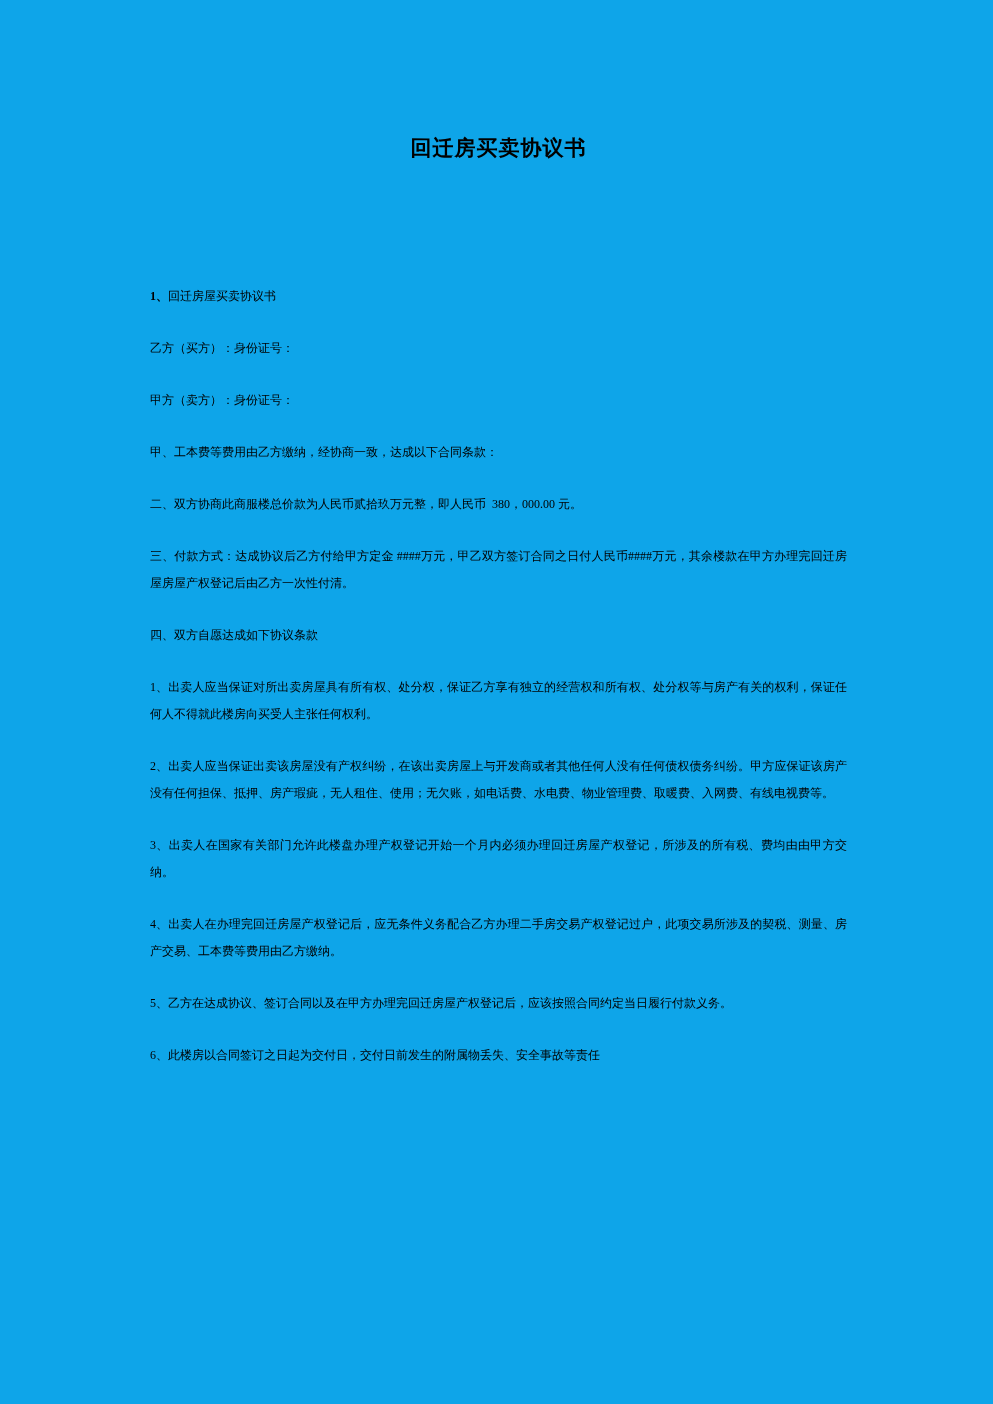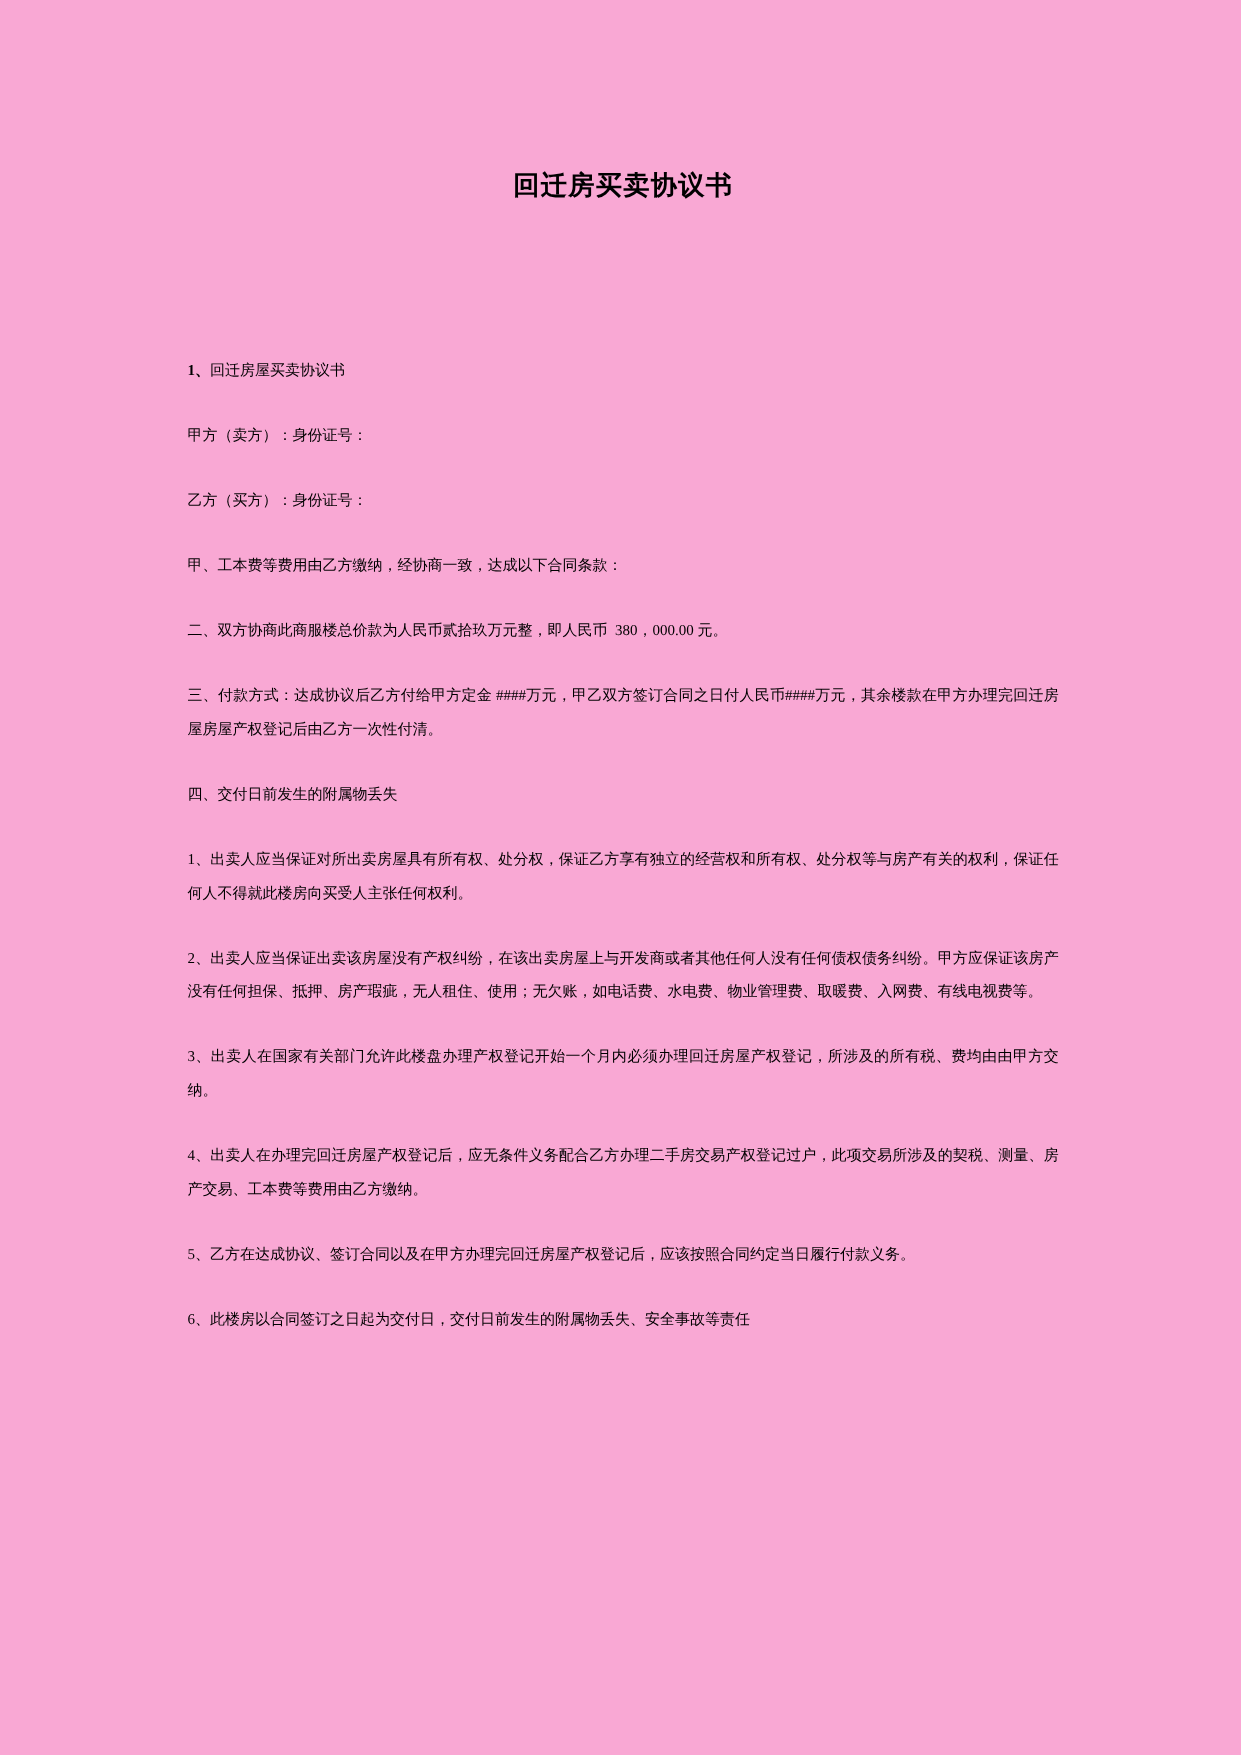--- a/index.html
+++ b/index.html
@@ -4,21 +4,21 @@
 <style>
   html, body {
     margin: 0;
     padding: 0;
     background: #ffffff;
   }
   .page {
     position: relative;
     width: 993px;
     height: 1404px;
-    background: #f9a8d4;
+    background: #0ea5e9;
     color: #000000;
     font-family: "Liberation Serif", serif;
     overflow: hidden;
   }
   .content {
     position: absolute;
     left: 150px;
     top: 133px;
     width: 697px;
   }
@@ -44,32 +44,32 @@
 </head>
 <body>
 
 <div class="page">
   <div class="content">
 
     <h1 class="doc-title">回迁房买卖协议书</h1>
 
     <p class="doc-par"><span class="bold-num">1、</span><span>回迁房屋买卖协议书</span></p>
 
+    <p class="doc-par">乙方（买方）：身份证号：</p>
+
     <p class="doc-par">甲方（卖方）：身份证号：</p>
-
-    <p class="doc-par">乙方（买方）：身份证号：</p>
 
     <p class="doc-par">甲、工本费等费用由乙方缴纳，经协商一致，达成以下合同条款：</p>
 
 
     <p class="doc-par">二、双方协商此商服楼总价款为人民币贰拾玖万元整，即人民币  380，000.00 元。</p>
 
     <p class="doc-par">三、付款方式：达成协议后乙方付给甲方定金 ####万元，甲乙双方签订合同之日付人民币####万元，其余楼款在甲方办理完回迁房屋房屋产权登记后由乙方一次性付清。</p>
 
-    <p class="doc-par">四、交付日前发生的附属物丢失</p>
+    <p class="doc-par">四、双方自愿达成如下协议条款</p>
 
     <p class="doc-par">1、出卖人应当保证对所出卖房屋具有所有权、处分权，保证乙方享有独立的经营权和所有权、处分权等与房产有关的权利，保证任何人不得就此楼房向买受人主张任何权利。</p>
 
     <p class="doc-par">2、出卖人应当保证出卖该房屋没有产权纠纷，在该出卖房屋上与开发商或者其他任何人没有任何债权债务纠纷。甲方应保证该房产没有任何担保、抵押、房产瑕疵，无人租住、使用；无欠账，如电话费、水电费、物业管理费、取暖费、入网费、有线电视费等。</p>
 
     <p class="doc-par">3、出卖人在国家有关部门允许此楼盘办理产权登记开始一个月内必须办理回迁房屋产权登记，所涉及的所有税、费均由由甲方交纳。</p>
 
     <p class="doc-par">4、出卖人在办理完回迁房屋产权登记后，应无条件义务配合乙方办理二手房交易产权登记过户，此项交易所涉及的契税、测量、房产交易、工本费等费用由乙方缴纳。</p>
 
     <p class="doc-par">5、乙方在达成协议、签订合同以及在甲方办理完回迁房屋产权登记后，应该按照合同约定当日履行付款义务。</p>

